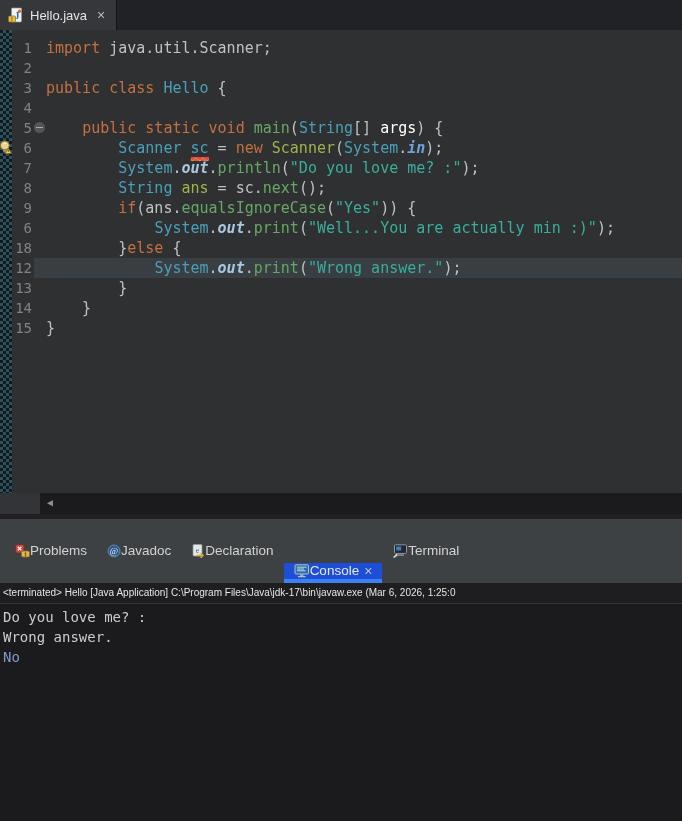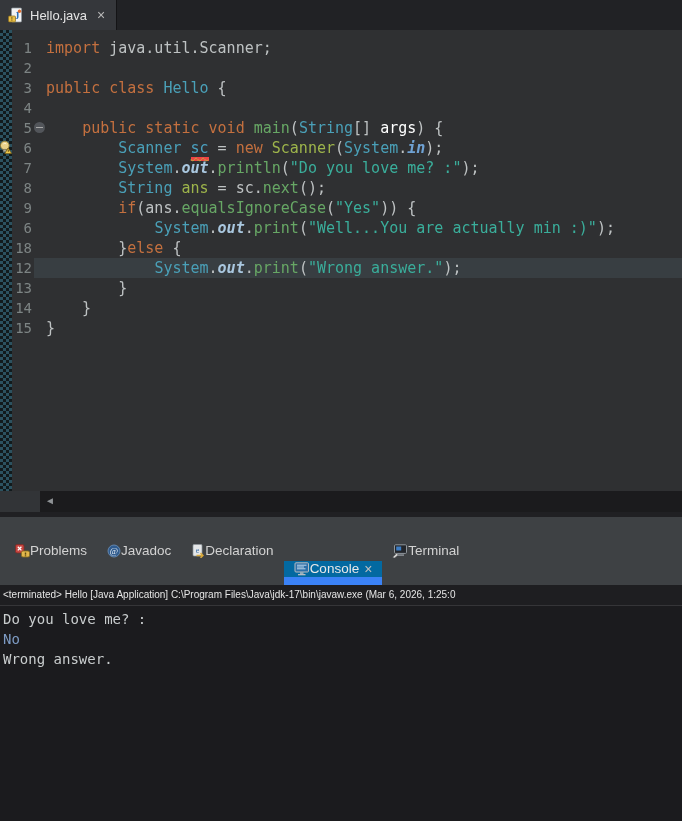--- a/index.html
+++ b/index.html
@@ -55,21 +55,21 @@
   .editor-scroll{ flex:0 0 21px; display:flex;}
   .scroll-corner{ flex:0 0 40px; background:#323437;}
   .scroll-track{ flex:1 1 auto; background:#1B1B1D; display:flex; align-items:center; padding-left:5px;}
   .scroll-arrow{ color:#8F9396; font-size:10px; line-height:1;}
   .sash{ flex:0 0 5px; background:#202023;}
 
   
   .view-tabbar{ flex:0 0 32px; background:#3E4144; display:flex; align-items:stretch;
                 padding-left:5px; font-size:13.5px; color:#D2D2D2;}
   .view-tab{ display:flex; align-items:center; gap:0; padding:0 10px; cursor:pointer;}
-  .view-tab.active{ background:#0369a1; border-bottom:8px solid #3b82f6; color:#E8E8E8;margin-top:44px;}
+  .view-tab.active{ background:#1d4ed8; border-bottom:4px solid #3b82f6; color:#E8E8E8;margin-top:44px;}
   .view-tab .close-x{ color:#C0C0C0; font-size:14px; margin-left:5px;}
   .vicon{ display:inline-flex; }
 
   
   .console-header{ flex:0 0 21px; background:#1E1E21; color:#e5e5e5; font-size:10px;
       line-height:20px; white-space:nowrap; overflow:hidden; padding-left:3px;
       border-bottom:1px solid #353538;}
   .console-output{ flex:1 1 auto; background:#1B1B1E; padding:3px 16px 0 3px;
       font-family:"DejaVu Sans Mono","Liberation Mono",monospace; font-size:14px;}
   .console-line{ height:20px; line-height:20px; white-space:pre; color:#C9CDCE;}
@@ -264,17 +264,17 @@
           <path d="M0.8 13.2 L4.6 9.4 L6.2 11 L2.4 14 Z" fill="#D8D8D8" stroke="#6F6F6F" stroke-width="0.6"></path>
         </svg>
       </span>
       <span>Terminal</span>
     </div>
   </div>
 
   <div class="console-header">&lt;terminated&gt; Hello [Java Application] C:\Program Files\Java\jdk-17\bin\javaw.exe  (Mar 6, 2026, 1:25:0</div>
   <div class="console-output">
       <div class="console-line out">Do you love me? :</div>
+      <div class="console-line out">Wrong answer.</div>
       <div class="console-line in">No</div>
-      <div class="console-line out">Wrong answer.</div>
     </div>
 
 </div>
 
 </body></html>

